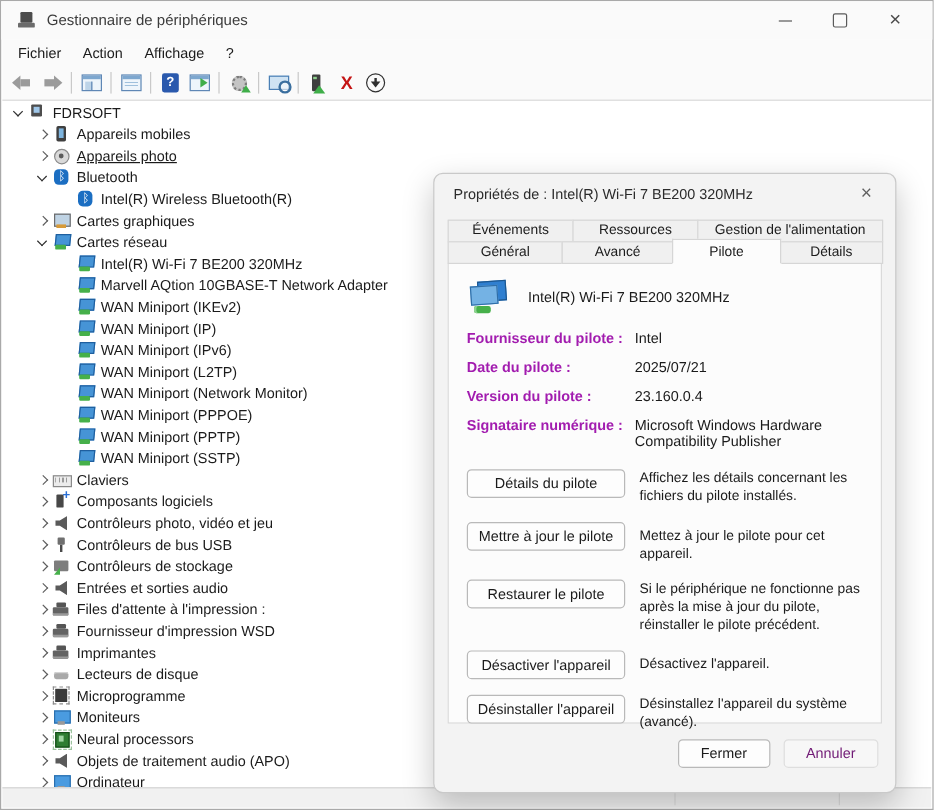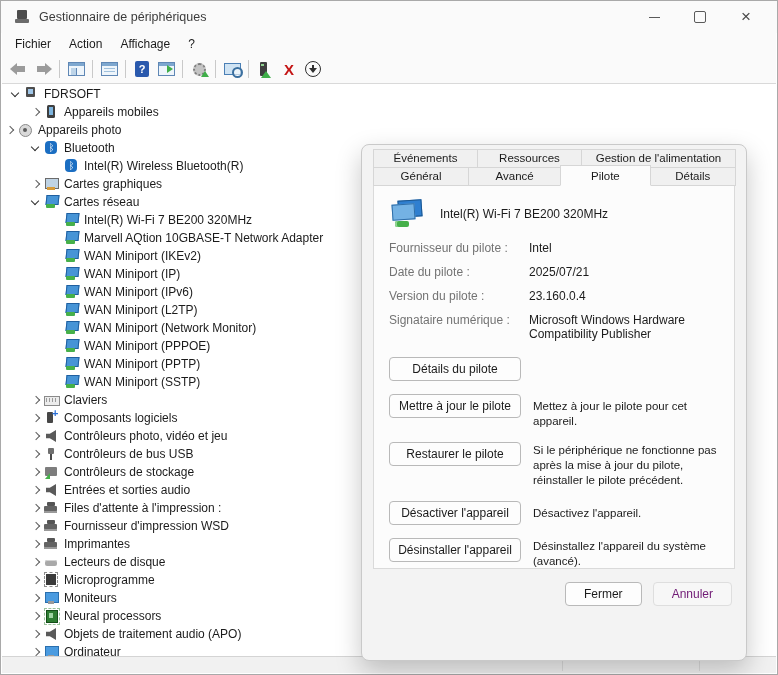--- a/index.html
+++ b/index.html
@@ -113,21 +113,21 @@
 
   .dev-head { display:flex; align-items:center; margin:2px 0 14px 2px; }
   .dlg-devicon { width:34px; height:27px; position:relative; flex:none; }
   .dlg-devicon::before { content:""; position:absolute; left:9px; top:0; width:22px; height:15px; background:#2f7fd0; border:1px solid #1d578f; transform:rotate(-4deg); }
   .dlg-devicon::after  { content:""; position:absolute; left:3px; top:4px; width:21px; height:14px; background:#74b2e4; border:1px solid #2f6ea8; transform:rotate(-4deg); }
   .dlg-devicon .base { content:""; position:absolute; left:6px; bottom:0; width:14px; height:6px; background:#46b04a; border-radius:2px; z-index:2; box-shadow:inset 2px 0 0 #8fd491; }
   .dev-name { margin-left:17px; font-size:12px; }
 
   .fields { margin-left:2px; }
   .frow { display:flex; margin-bottom:10px; line-height:14px; }
-  .flabel { width:140px; flex:none; color:#737373; }
+  .flabel { width:140px; flex:none; color:#a21caf;font-weight:bold; }
   .fvalue { width:218px; }
 
   .actions { margin-top:16px; margin-left:2px; }
   .arow { display:flex; align-items:flex-start; margin-bottom:13px; }
   .abtn { width:132px; height:24px; flex:none; background:#fdfdfd; border:1px solid #b9b9b9; border-radius:4px; font-size:12px; color:#1b1b1b; font-family:inherit; }
   .adesc { margin-left:12px; width:232px; font-size:11.5px; line-height:15px; color:#1b1b1b; padding-top:1px; }
   .arow:nth-child(2) .adesc, .arow:nth-child(4) .adesc { padding-top:5px; }
 
   .dlg-footer { display:flex; justify-content:flex-end; gap:11px; padding:13px 14px 0 16px; }
   .fbtn { height:24px; background:#fdfdfd; border:1px solid #b9b9b9; border-radius:4px; font-size:12px; font-family:inherit; padding:0 18px; color:#1b1b1b; }
@@ -200,21 +200,21 @@
     <div class="trow" style="padding-left: 6px;">
         <span class="chev expanded"></span>
         <span class="ti ti-computer"></span>
         <span class="label">FDRSOFT</span>
       </div>
       <div class="trow" style="padding-left: 26px;">
         <span class="chev collapsed"></span>
         <span class="ti ti-mobile"></span>
         <span class="label">Appareils mobiles</span>
       </div>
-      <div class="trow" style="">
+      <div class="trow" style="padding-left: 26px; text-decoration: underline;">
         <span class="chev collapsed"></span>
         <span class="ti ti-camera"></span>
         <span class="label">Appareils photo</span>
       </div>
       <div class="trow" style="padding-left: 26px;">
         <span class="chev expanded"></span>
         <span class="ti ti-bluetooth"></span>
         <span class="label">Bluetooth</span>
       </div>
       <div class="trow" style="padding-left: 46px;">
@@ -358,20 +358,24 @@
         <span class="label">Ordinateur</span>
       </div>
   </div>
 
   <div class="statusbar">
     <span class="sdiv" style="left:560px"></span>
     <span class="sdiv" style="left:697px"></span>
   </div>
 
   <div class="dialog">
+    <div class="dlg-title">
+      <span class="dlg-title-text">Propriétés de : Intel(R) Wi-Fi 7 BE200 320MHz</span>
+      <span class="dlg-close"></span>
+    </div>
 
     <div class="tabs-wrap">
       <div class="tab-row tab-row1">
         <div class="tab"><span>Événements</span></div>
           <div class="tab"><span>Ressources</span></div>
           <div class="tab"><span>Gestion de l'alimentation</span></div>
       </div>
       <div class="tab-row tab-row2">
         <div class="tab"><span>Général</span></div>
           <div class="tab"><span>Avancé</span></div>
@@ -403,20 +407,21 @@
           </div>
           <div class="frow">
             <span class="flabel">Signataire numérique :</span>
             <span class="fvalue">Microsoft Windows Hardware Compatibility Publisher</span>
           </div>
       </div>
 
       <div class="actions">
         <div class="arow">
             <button class="abtn">Détails du pilote</button>
+            <p class="adesc">Affichez les détails concernant les fichiers du pilote installés.</p>
           </div>
           <div class="arow">
             <button class="abtn">Mettre à jour le pilote</button>
             <p class="adesc">Mettez à jour le pilote pour cet appareil.</p>
           </div>
           <div class="arow">
             <button class="abtn">Restaurer le pilote</button>
             <p class="adesc">Si le périphérique ne fonctionne pas après la mise à jour du pilote, réinstaller le pilote précédent.</p>
           </div>
           <div class="arow">

